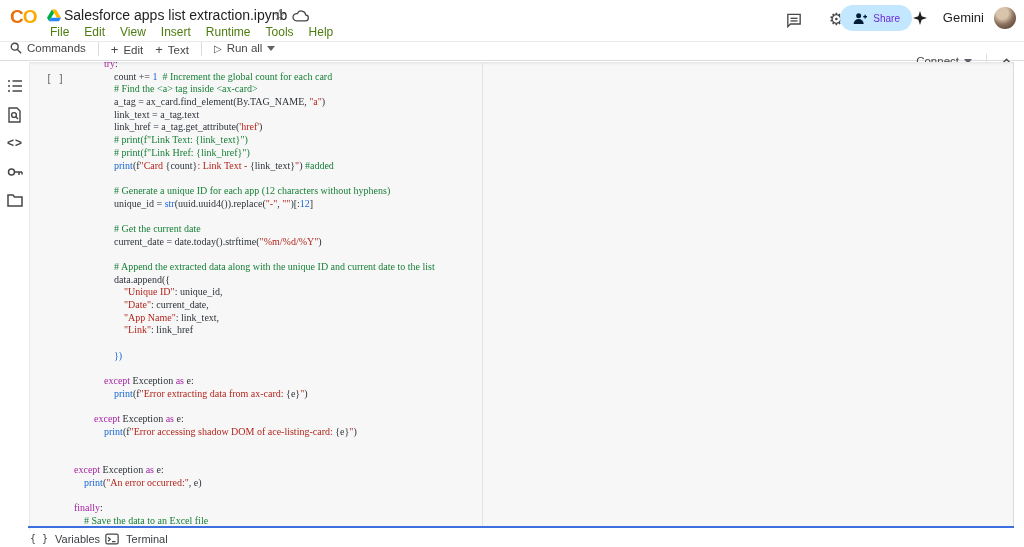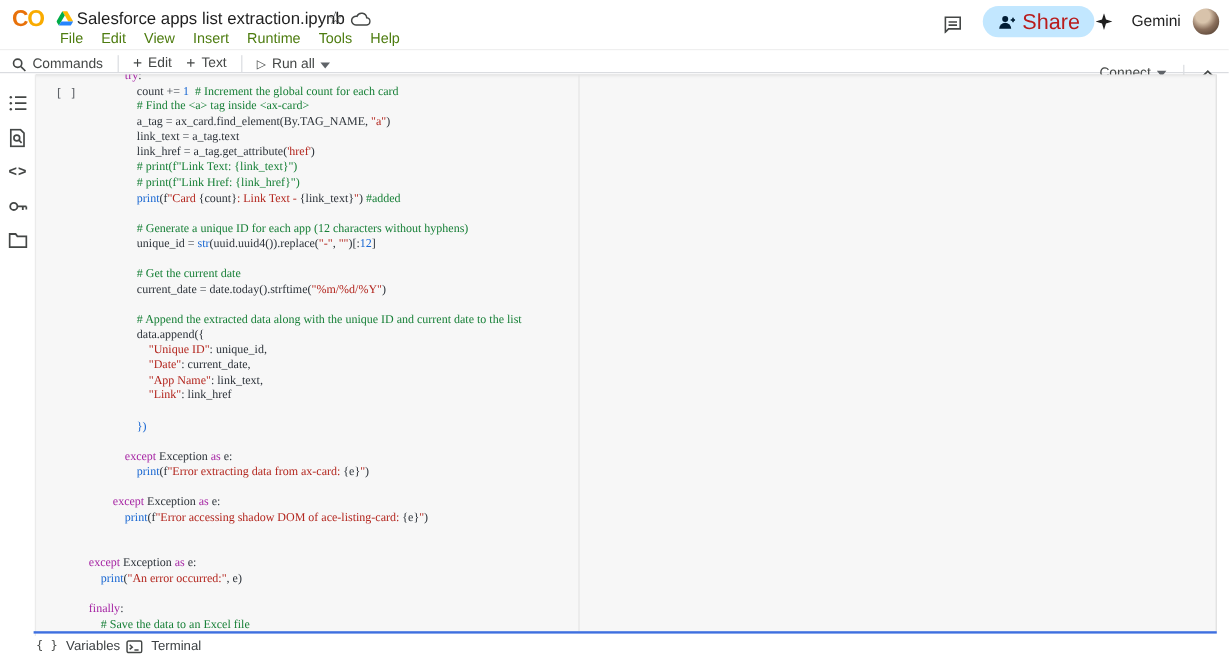--- a/index.html
+++ b/index.html
@@ -17,30 +17,30 @@
   .star-ic { position:absolute; left:273px; top:6px; font-size:15px; color:#444746; }
   .cloud-ic { position:absolute; left:292px; top:9px; width:17px; height:14px; }
   .menubar { position:absolute; left:50px; top:25px; display:flex; gap:15px; font-size:12px; color:#4d7c0f; }
   .menubar span { cursor:default; }
 
   .hdr-right { position:absolute; top:0; right:0; height:42px; }
   .cmt-ic { position:absolute; right:222px; top:13px; width:16px; height:15px; }
   .gear-ic { position:absolute; right:180px; top:9px; font-size:17px; color:#444746; }
   .share-btn { position:absolute; right:112px; top:5px; height:26px; padding:0 12px; border-radius:13px;
                background:#c2e7ff; display:flex; align-items:center; gap:6px; }
-  .share-btn .lbl { font-size:18px; color:#b91c1c; }
+  .share-btn .lbl { font-size:10px; color:#6d28d9; }
   .gemini { position:absolute; right:40px; top:10px; display:flex; align-items:center; gap:16px; }
   .gemini .lbl { font-size:13px; color:#1f1f1f; }
   .avatar { position:absolute; right:8px; top:7px; width:22px; height:22px; border-radius:50%;
             background:radial-gradient(circle at 38% 28%, #d8c3ab 0 28%, #8a6f5c 55%, #4a372b 95%); }
 
   
   .toolbar { position:absolute; left:0; top:42px; width:1024px; height:19px; background:#fff;
              border-bottom:1px solid #dadce0; font-size:11.5px; color:#444746; }
-  .tb-left { position:absolute; left:10px; top:0; height:18px; display:flex; align-items:flex-end; gap:12px; }
+  .tb-left { position:absolute; left:10px; top:0; height:18px; display:flex; align-items:flex-start; gap:12px; }
   .tb-right { position:absolute; right:12px; top:10px; height:18px; display:flex; align-items:center; gap:14px;text-decoration:underline; }
   .tb-item { display:flex; align-items:center; gap:5px; cursor:default; }
   .tb-div { width:1px; height:14px; background:#dadce0; }
   .plus { font-size:13px; color:#444746; }
   .play { font-size:10px; color:#444746; }
   .caret-down { width:0; height:0; border-left:4px solid transparent; border-right:4px solid transparent;
                 border-top:5px solid #5f6368; margin-top:1px; }
 
   
   .sidebar { position:absolute; left:0; top:62px; width:30px; height:468px; background:#fff;

